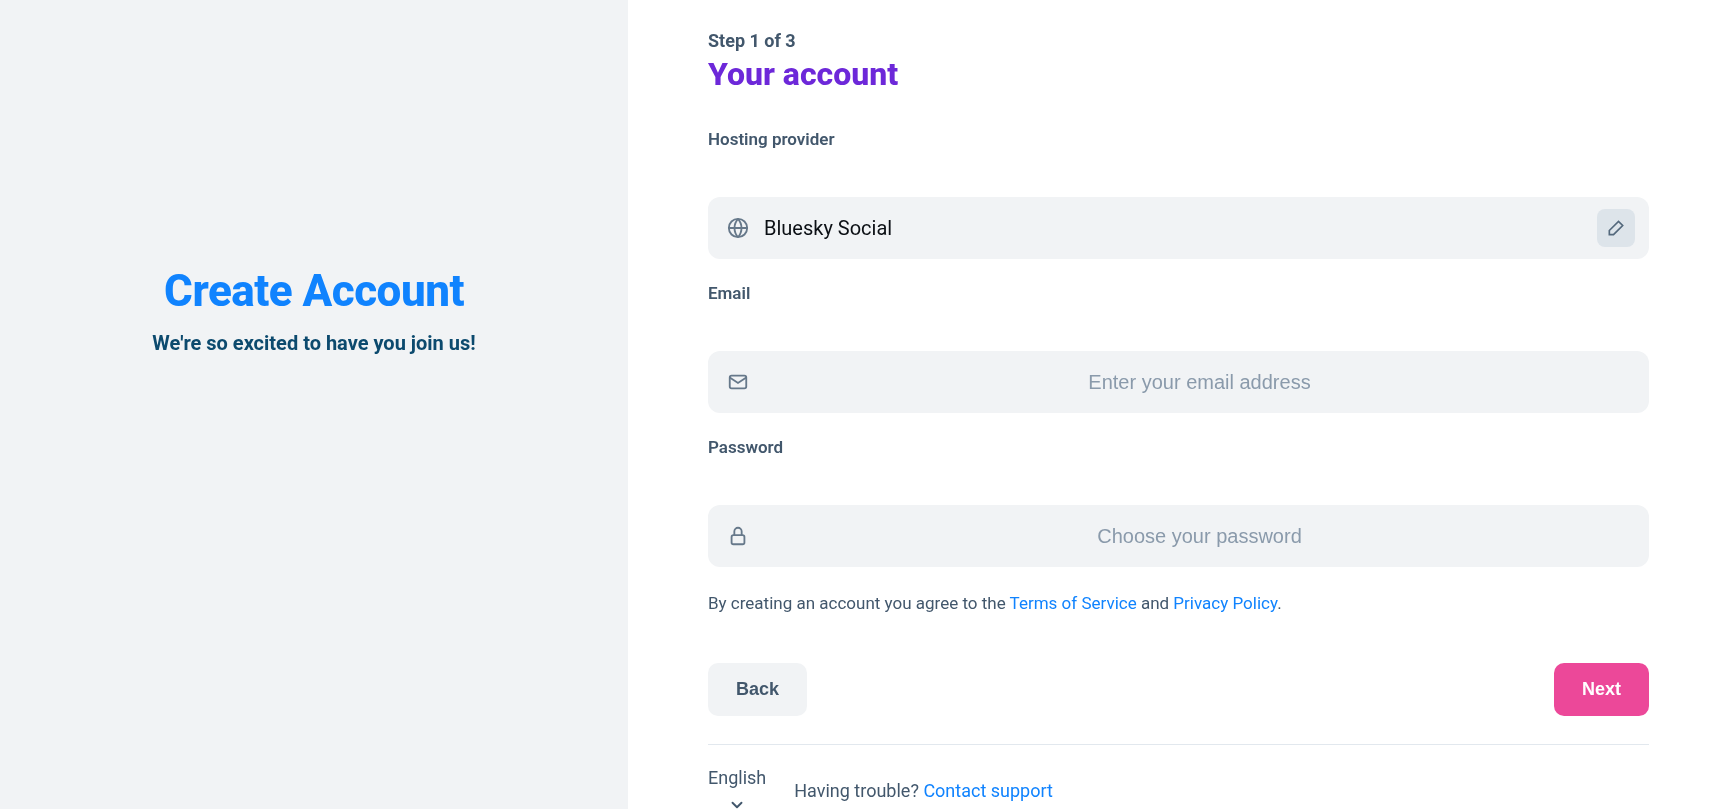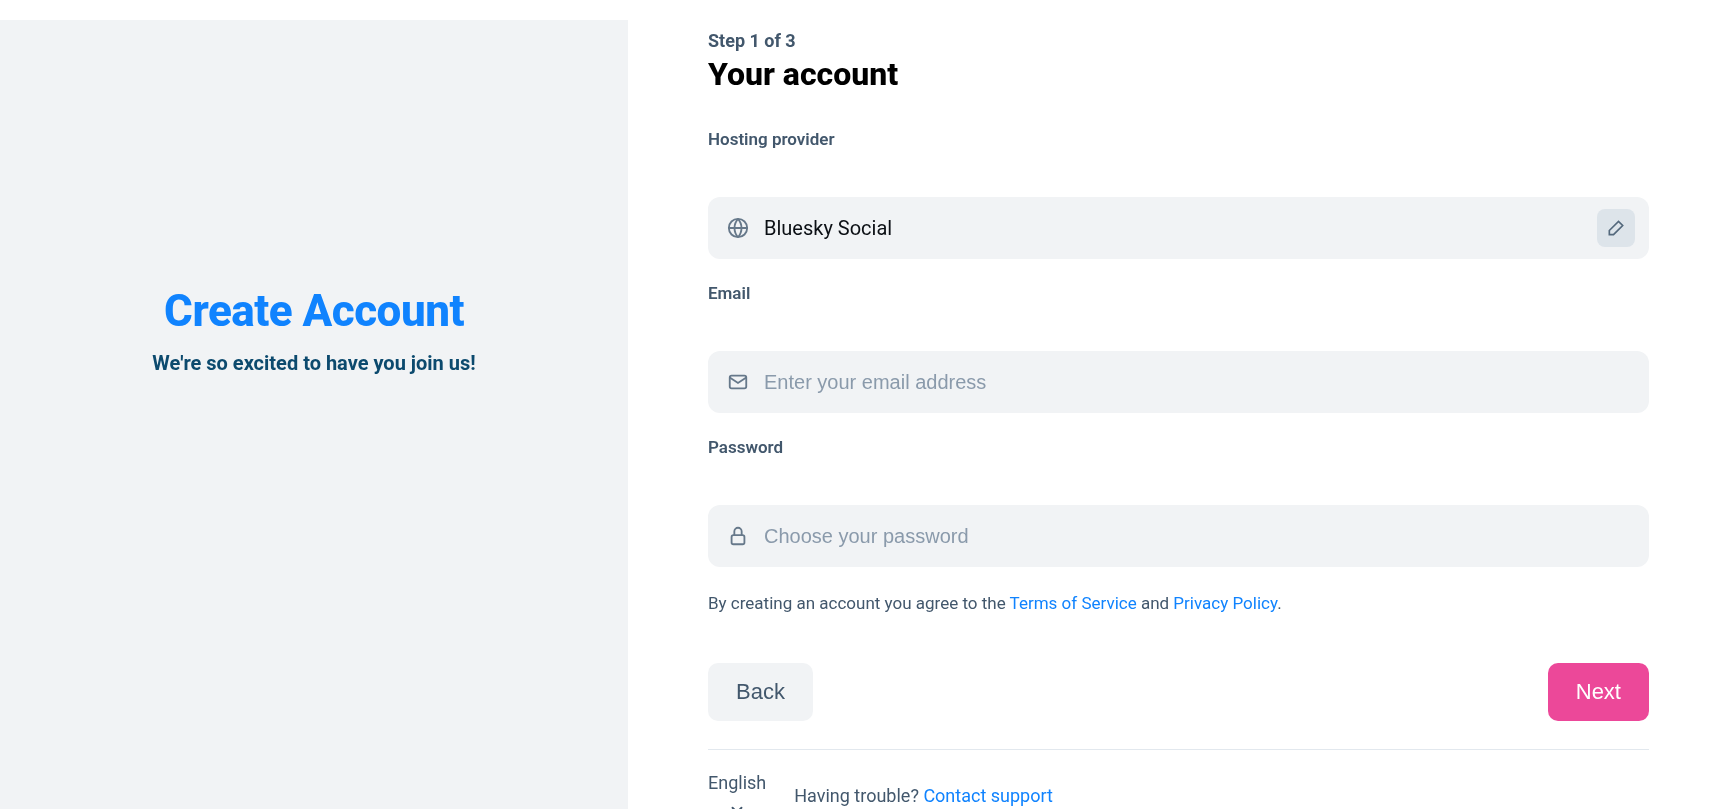--- a/index.html
+++ b/index.html
@@ -17,21 +17,20 @@
   }
   .left {
     width: 628px;
     flex-shrink: 0;
     background: #f1f3f5;
     display: flex;
     flex-direction: column;
     justify-content: flex-start;
     align-items: center;
     padding-top: 265px;
-    margin-top: 20px;
   }
   .left-title {
     font-size: 44px;
     font-weight: 800;
     color: #1083fe;
     letter-spacing: -0.5px;
   }
   .left-sub {
     margin-top: 14px;
     font-size: 20px;
@@ -45,21 +44,21 @@
     overflow-y: auto;
   }
   .step {
     font-size: 18px;
     font-weight: 700;
     color: #42576c;
   }
   .page-title {
     font-size: 32px;
     font-weight: 800;
-    color: #000000;
+    color: #6d28d9;
     margin-top: 4px;
   }
   .form { margin-top: 36px; }
   .label {
     font-size: 17px;
     font-weight: 600;
     color: #42576c;
     margin-bottom: 10px;
   }
   .field {
@@ -87,20 +86,21 @@
     font-size: 20px;
     color: #0b0f14;
   }
   .field input.value {
     border: none;
     outline: none;
     background: transparent;
     font-size: 20px;
     color: #a16207;
     width: 100%;
+    text-align: center;
   }
   .field input.value::placeholder {
     color: #8a9aab;
   }
   .edit-btn {
     width: 38px;
     height: 38px;
     border-radius: 8px;
     background: #dde4ea;
     display: flex;
@@ -127,22 +127,22 @@
   .buttons {
     display: flex;
     justify-content: space-between;
     align-items: center;
     margin-top: 46px;
     margin-bottom: 28px;
   }
   .btn {
     border: none;
     border-radius: 10px;
-    font-size: 22px;
-    font-weight: 400;
+    font-size: 18px;
+    font-weight: 700;
     padding: 16px 28px;
     cursor: pointer;
   }
   .btn-back { background: #f1f3f5; color: #42576c; }
   .btn-next { background: #ec4899; color: #fff; }
   .divider {
     border: none;
     border-top: 1px solid #e2e8ee;
     margin-bottom: 22px;
   }

